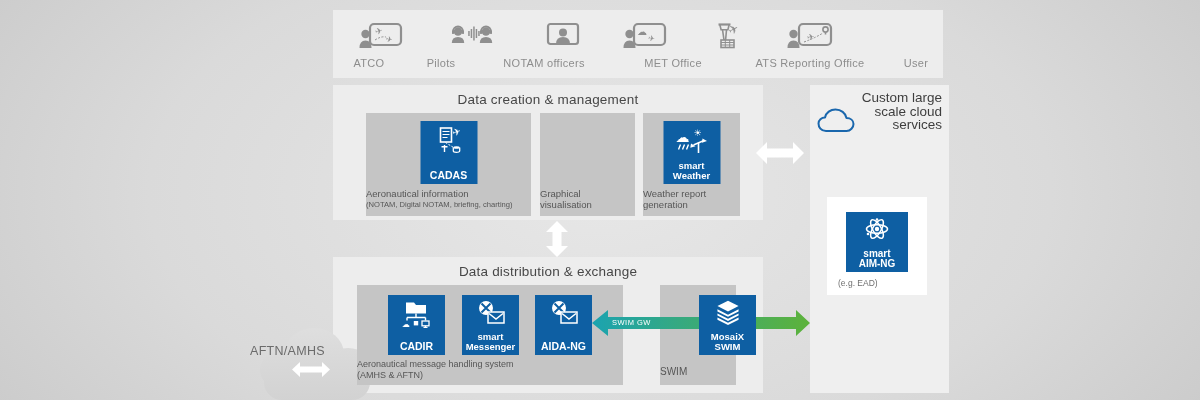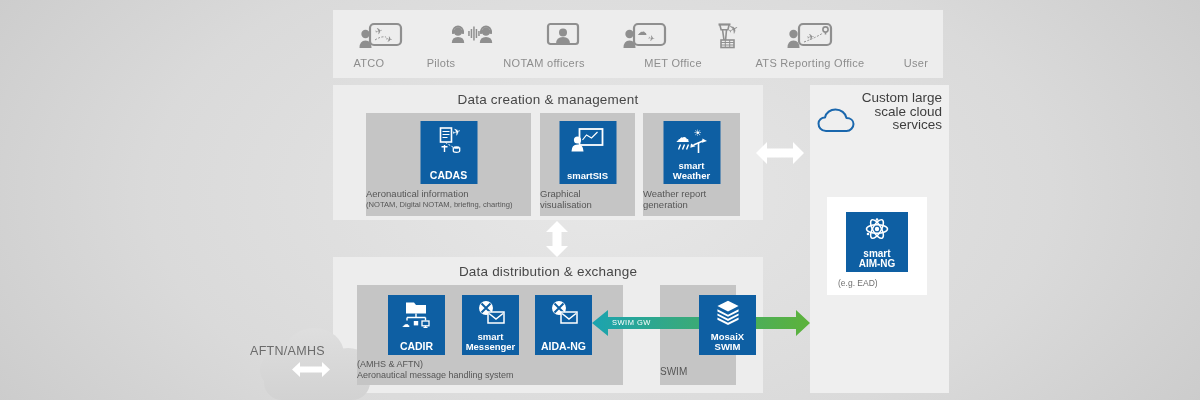--- a/index.html
+++ b/index.html
@@ -155,29 +155,20 @@
       </svg>
       <div class="tlabel" style="font-size:10.5px">CADAS</div>
     </div>
     <div class="caption ccap">
       <div>Aeronautical information</div>
       <div class="small">(NOTAM, Digital NOTAM, briefing, charting)</div>
     </div>
   </div>
 
   <div class="gbox" id="box-sis">
-    <div class="tile ctile">
-      <svg width="34" height="30" viewBox="0 0 34 30">
-        <rect x="9" y="3" width="23" height="16" fill="none" stroke="#fff" stroke-width="1.8"></rect>
-        <path d="M12,14 l4,-5 5,3 6,-6" stroke="#fff" stroke-width="1.2" fill="none"></path>
-        <circle cx="7" cy="14" r="3.6" fill="#fff"></circle>
-        <path d="M1,25.5 q0,-7 6,-7 q6,0 6,7 Z" fill="#fff"></path>
-      </svg>
-      <div class="tlabel" style="font-size:9.5px">smartSIS</div>
-    </div>
     <div class="caption ccap">
       <div>Graphical</div>
       <div>visualisation</div>
     </div>
   </div>
 
   <div class="gbox" id="box-weather">
     <div class="tile ctile">
       <svg width="34" height="30" viewBox="0 0 34 30">
         <text x="19" y="10" font-size="9" fill="#fff" style="font-family:'DejaVu Sans'">☀</text>
@@ -235,22 +226,22 @@
       <svg width="32" height="27" viewBox="0 0 32 27">
         <circle cx="11" cy="8" r="7" fill="#fff"></circle>
         <path d="M6.5,3.5 L15.5,12.5 M15.5,3.5 L6.5,12.5" stroke="#0e5fa3" stroke-width="2"></path>
         <rect x="13" y="12" width="16" height="11" fill="#0e5fa3" stroke="#fff" stroke-width="1.5"></rect>
         <path d="M14,13.5 l7,5.5 7,-5.5" stroke="#fff" stroke-width="1.5" fill="none"></path>
       </svg>
       <div class="tlabel" style="font-size:10.5px">AIDA-NG</div>
     </div>
 
     <div class="caption" id="amhs-cap">
+      <div>Aeronautical message handling system</div>
       <div>(AMHS &amp; AFTN)</div>
-      <div>Aeronautical message handling system</div>
     </div>
   </div>
 
   <div class="gbox" id="swim-box">
     <div class="tile dtile" id="tile-mosaix">
       <svg width="34" height="26" viewBox="0 0 34 32">
         <path d="M17,1 L30,7.5 17,14 4,7.5 Z" fill="#fff"></path>
         <path d="M4,11.5 L17,18 30,11.5 30,14.2 17,20.7 4,14.2 Z" fill="#fff"></path>
         <path d="M4,16.5 L17,23 30,16.5 30,19.2 17,25.7 4,19.2 Z" fill="#fff"></path>
         <path d="M4,21.5 L17,28 30,21.5 30,24.2 17,30.7 4,24.2 Z" fill="#fff"></path>

